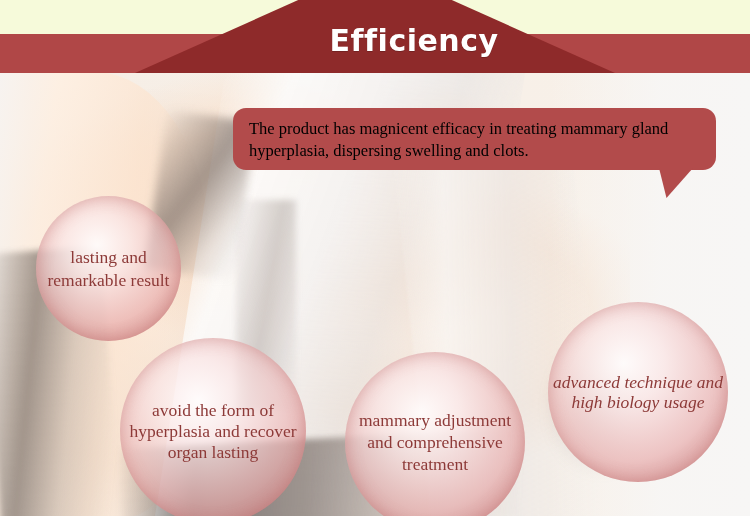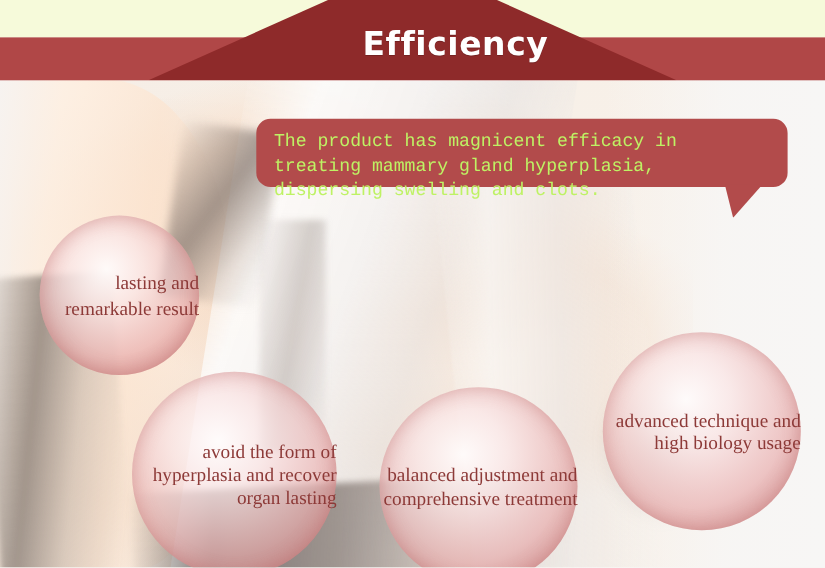--- a/index.html
+++ b/index.html
@@ -119,22 +119,22 @@
   
   .bubble{
     position:absolute;left:233px;top:108px;width:483px;height:62px;
     background:#b24b4b;
     border-radius:13px;
     box-sizing:border-box;
     padding:10px 16px 0 16px;
   }
   .bubble p{
     margin:0;
-    color:#bef264;
-    font-family:Liberation Mono, monospace;
+    color:#000000;
+    font-family:Liberation Serif, serif;
     font-size:16.5px;
     line-height:22px;
   }
   .bubble-tail{
     position:absolute;left:659px;top:168px;width:34px;height:30px;
     background:#b24b4b;
     clip-path:polygon(0% 0%, 100% 0%, 22% 100%);
   }
 
   
@@ -142,26 +142,26 @@
     position:absolute;
     border-radius:50%;
     display:flex;align-items:center;justify-content:center;
     text-align:center;
     color:#8d3a38;
     font-family:"Liberation Serif", serif;
     background:
       radial-gradient(circle at 42% 34%, rgba(255,252,252,0.92) 0%, rgba(250,230,230,0.80) 26%, rgba(233,176,176,0.72) 62%, rgba(206,128,128,0.80) 86%, rgba(198,118,118,0.55) 100%);
     box-shadow: inset 0 0 16px rgba(185,104,104,0.45);
   }
-  .circle span{display:block;text-align:right;}
+  .circle span{display:block;}
   .c-lasting{left:36px;top:196px;width:145px;height:145px;font-size:17.5px;line-height:23px;}
   .c-avoid{left:120px;top:338px;width:186px;height:186px;font-size:17.5px;line-height:21px;}
   .c-balanced{left:345px;top:352px;width:180px;height:180px;font-size:17.5px;line-height:22px;}
   .c-dosage{left:452px;top:196px;width:128px;height:128px;font-size:18px;line-height:26px;}
-  .c-advanced{left:548px;top:302px;width:180px;height:180px;font-size:17.5px;line-height:20px;}
+  .c-advanced{left:548px;top:302px;width:180px;height:180px;font-size:17.5px;line-height:20px;font-style:italic;}
 </style>
 </head>
 <body>
 
 <div id="stage">
 
   <div class="photo">
     <div class="base"></div>
     <div class="torso"></div>
     <div class="arm"></div>
@@ -187,21 +187,21 @@
 
   <div class="circle c-lasting">
     <span>lasting and remarkable result</span>
   </div>
 
   <div class="circle c-avoid">
     <span>avoid the form of hyperplasia and recover organ lasting</span>
   </div>
 
   <div class="circle c-balanced">
-    <span>balanced adjustment and comprehensive treatment</span>
+    <span>mammary adjustment and comprehensive treatment</span>
   </div>
 
 
   <div class="circle c-advanced">
     <span>advanced technique and high biology usage</span>
   </div>
 
 </div>
 
 </body></html>

